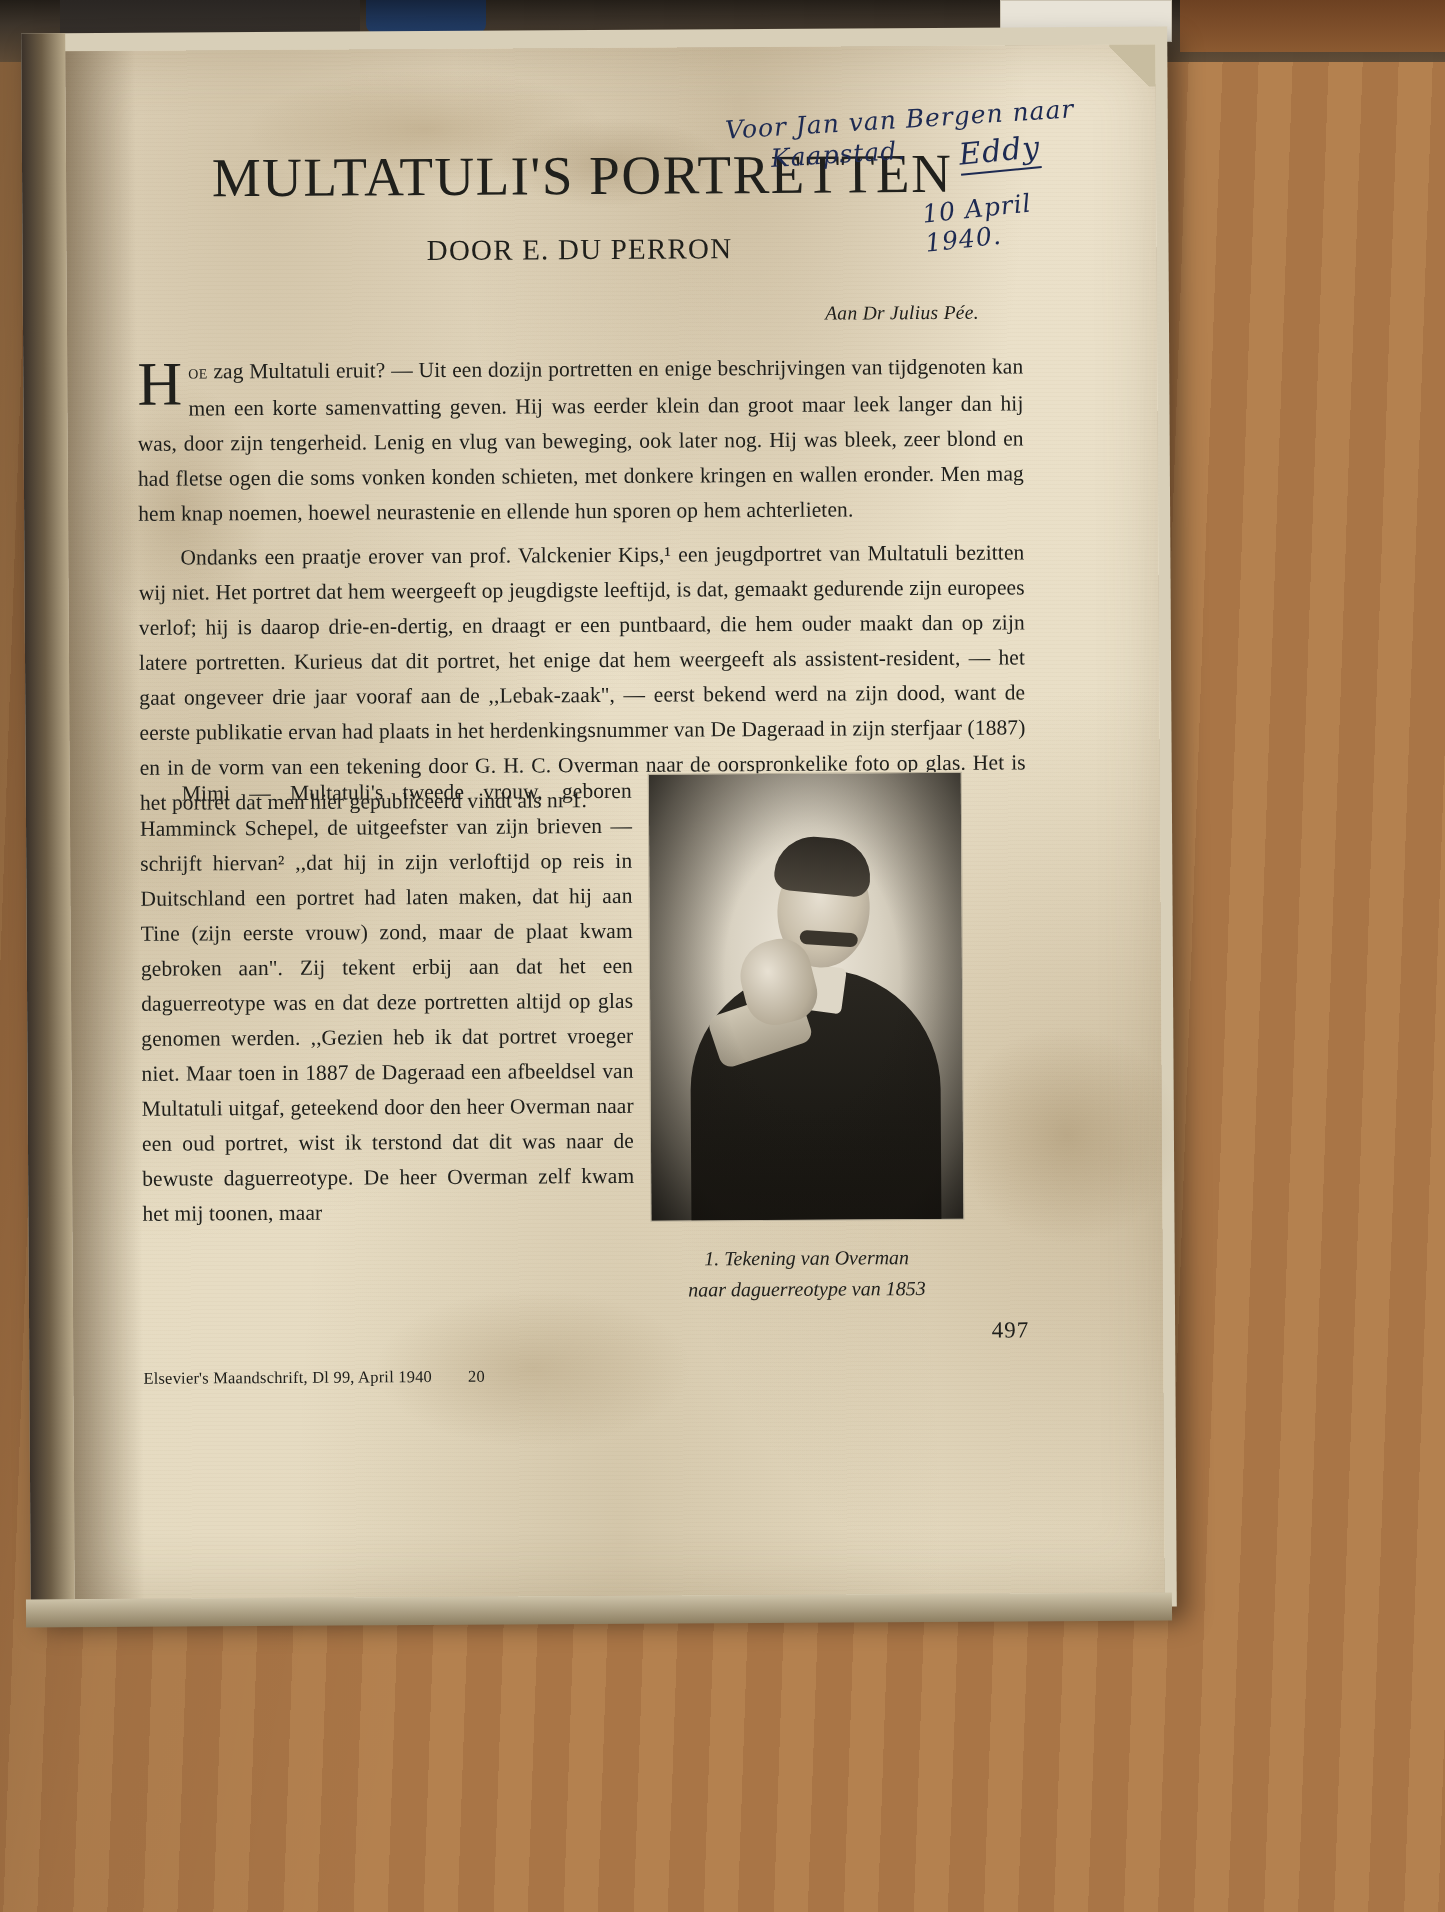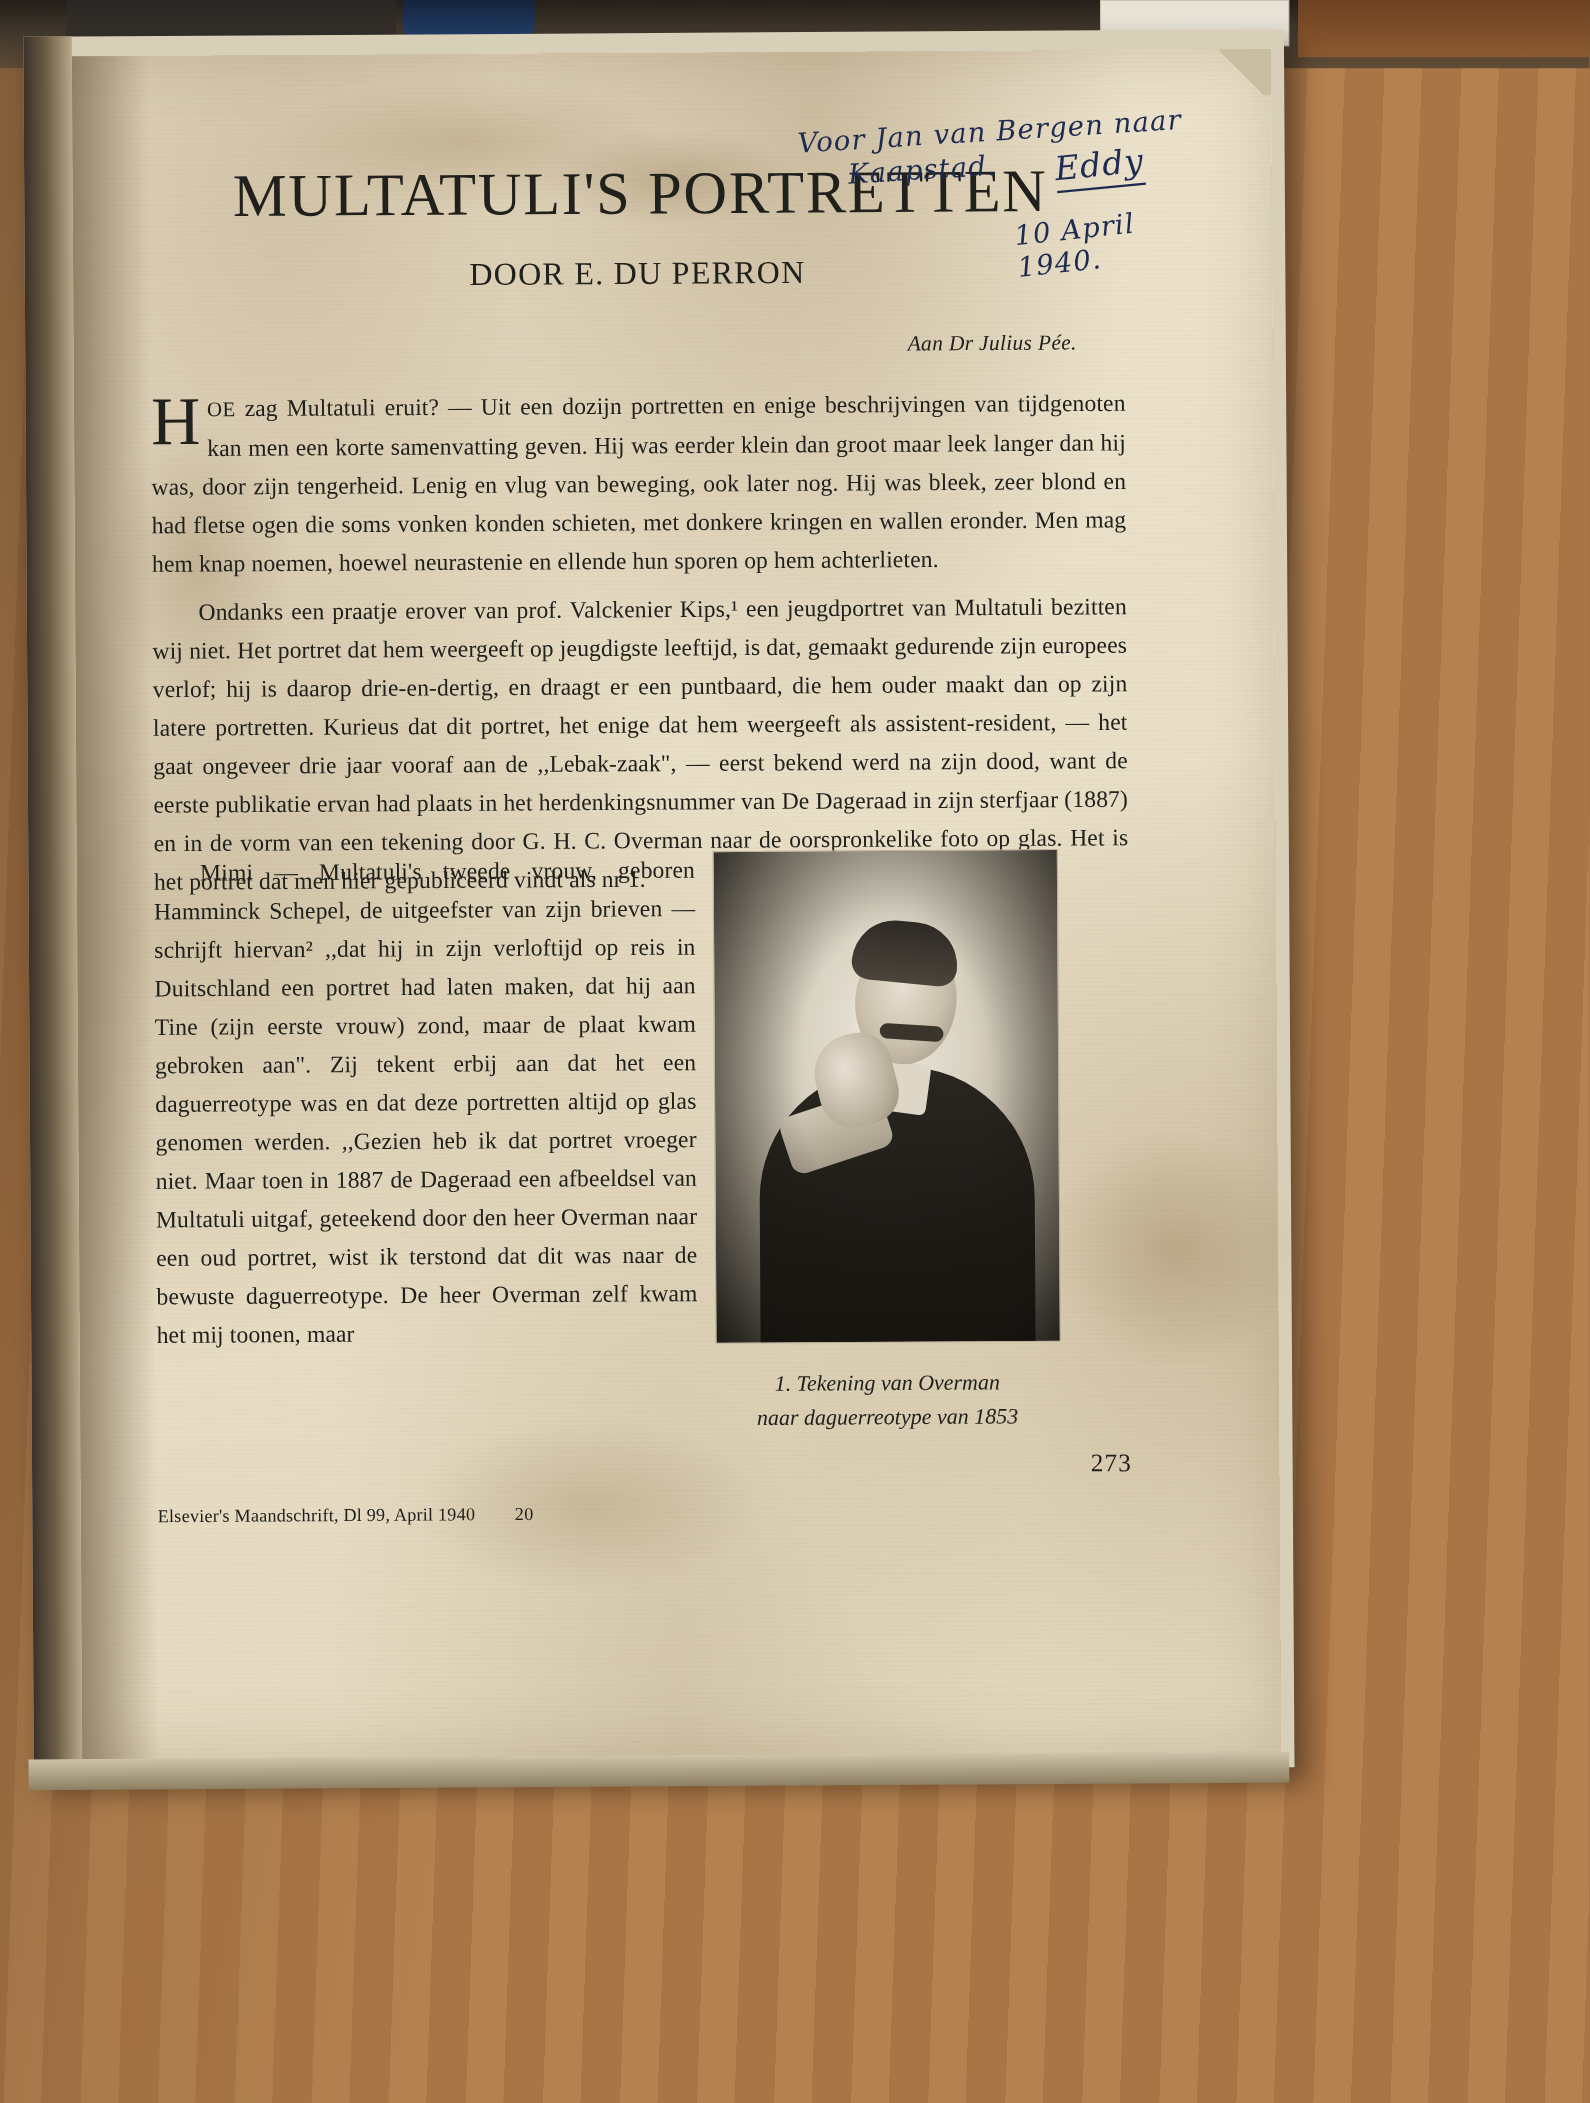--- a/index.html
+++ b/index.html
@@ -159,21 +159,21 @@
   p.body.first { text-indent: 0; }
   .para-gap { height: 9px; }
 
   .dropcap {
     float: left;
     font-size: 62px;
     line-height: 50px;
     padding: 4px 6px 0 0;
     font-family: "Liberation Serif", serif;
   }
-  .smallcaps { font-size: 19px; letter-spacing: .4px; font-family: Liberation Serif, serif; }
+  .smallcaps { font-size: 14px; letter-spacing: .4px; font-family: Liberation Serif, serif; }
 
   
   #figure {
     position: absolute;
     left: 578px;
     top: 726px;
     width: 312px;
   }
   #figure-image {
     width: 312px;
@@ -341,21 +341,21 @@
         <div id="fig-cuff"></div>
         <div id="fig-hand"></div>
         <div id="fig-vignette"></div>
       </div>
       <div class="fig-caption">
         <div>1. Tekening van Overman</div>
         <div>naar daguerreotype van 1853</div>
       </div>
     </div>
 
-    <div id="page-number">273</div>
+    <div id="page-number">497</div>
 
     <div id="footer-note">
       <span>Elsevier's Maandschrift, Dl 99, April 1940</span><span class="fn-num">20</span>
     </div>
 
     <div id="handwriting">
       <div id="hw-l1">Voor Jan van Bergen naar</div>
       <div id="hw-l2">Kaapstad.</div>
       <div id="hw-sign">Eddy</div>
       <div id="hw-date">10 April 1940.</div>

